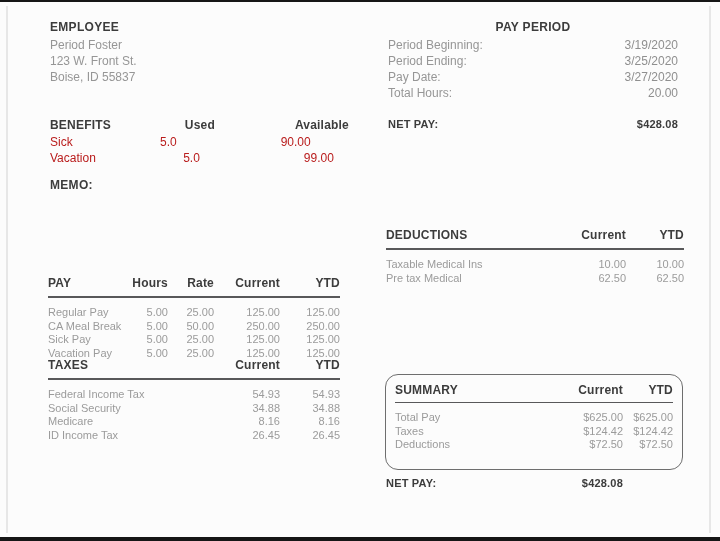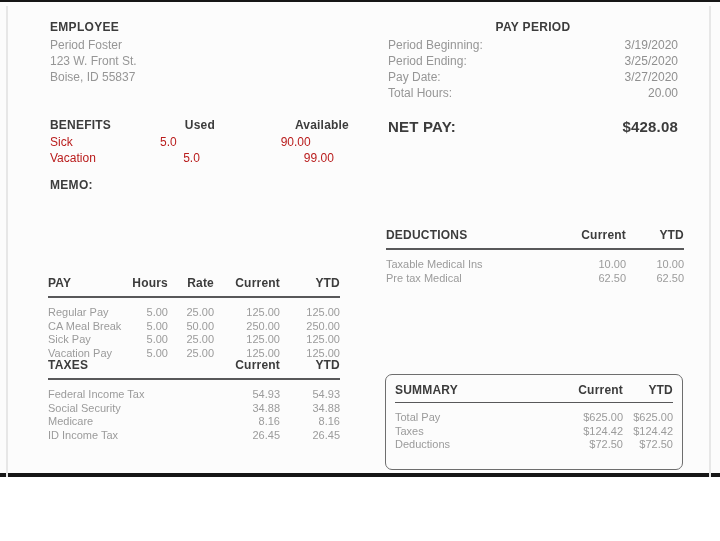--- a/index.html
+++ b/index.html
@@ -2,61 +2,61 @@
 <html><head>
 <meta charset="utf-8">
 <style>
   html,body{margin:0;padding:0;}
   body{
     font-family:"Liberation Sans","DejaVu Sans",sans-serif;
     background:#ffffff;
   }
   .page{
     position:relative;
-    width:720px;height:477px;
+    width:720px;height:541px;
     background:#fcfcfc;
     overflow:hidden;
     text-decoration:underline;
   }
   .abs{position:absolute;}
   
   .edge-top{left:0;top:0;width:720px;height:2px;background:#161616;}
   .edge-bottom{left:0;bottom:0;width:720px;height:4px;background:#161616;}
   .edge-left{left:6px;top:6px;width:2px;height:527px;background:#e7e7e7;}
   .edge-right{left:709px;top:6px;width:2px;height:527px;background:#e7e7e7;}
 
   .sec-heading{
     font-size:12px;font-weight:bold;color:#3c3c3c;letter-spacing:.3px;
     line-height:14px;
   }
   .body-text{font-size:12px;color:#969696;line-height:16px;}
   .kv-block .kv-row{display:flex;justify-content:space-between;line-height:16px;}
   .kv-block .kv-row .v{color:#8f8f8f;}
   .bold-row{display:flex;justify-content:space-between;}
-  .bold-row span{font-size:15px;font-weight:bold;color:#3c3c3c;letter-spacing:.2px;}
+  .bold-row span{font-size:11px;font-weight:bold;color:#3c3c3c;letter-spacing:.2px;}
 
   
   .thead{font-size:12px;font-weight:bold;color:#3c3c3c;letter-spacing:.2px;
          padding-bottom:6px;border-bottom:2px solid #58585a;}
   .tbody{margin-top:8px;font-size:11px;color:#9b9b9b;}
   .trow{line-height:13.5px;}
   .num{text-align:right;}
 
   .grid-benefits{display:grid;grid-template-columns:1fr 60px 90px;gap:44px;}
   .grid-pay{display:grid;grid-template-columns:80px 40px 46px 66px 60px;}
   .grid-ded{display:grid;grid-template-columns:1fr 70px 58px;}
   .grid-tax{display:grid;grid-template-columns:1fr 80px 60px;}
   .grid-sum{display:grid;grid-template-columns:1fr 62px 50px;}
 
   .benefits-head{font-size:12px;font-weight:bold;color:#3c3c3c;letter-spacing:.2px;line-height:14px;}
   .benefits-rows{font-size:12px;color:#b91c1c;}
   .benefits-rows .trow{line-height:16px;}
 
   .summary-box{
-    border:1px solid #6e6e6e;border-radius:7px;
+    border:1px solid #6e6e6e;border-radius:13px;
     padding:8px 9px 0 9px;box-sizing:border-box;
     background:#fcfcfc;
   }
   .summary-box .thead{border-bottom:1.5px solid #58585a;padding-bottom:5px;}
   .summary-box .tbody{}
   .summary-box .trow{line-height:13.5px;}
 </style>
 </head>
 <body>
 

